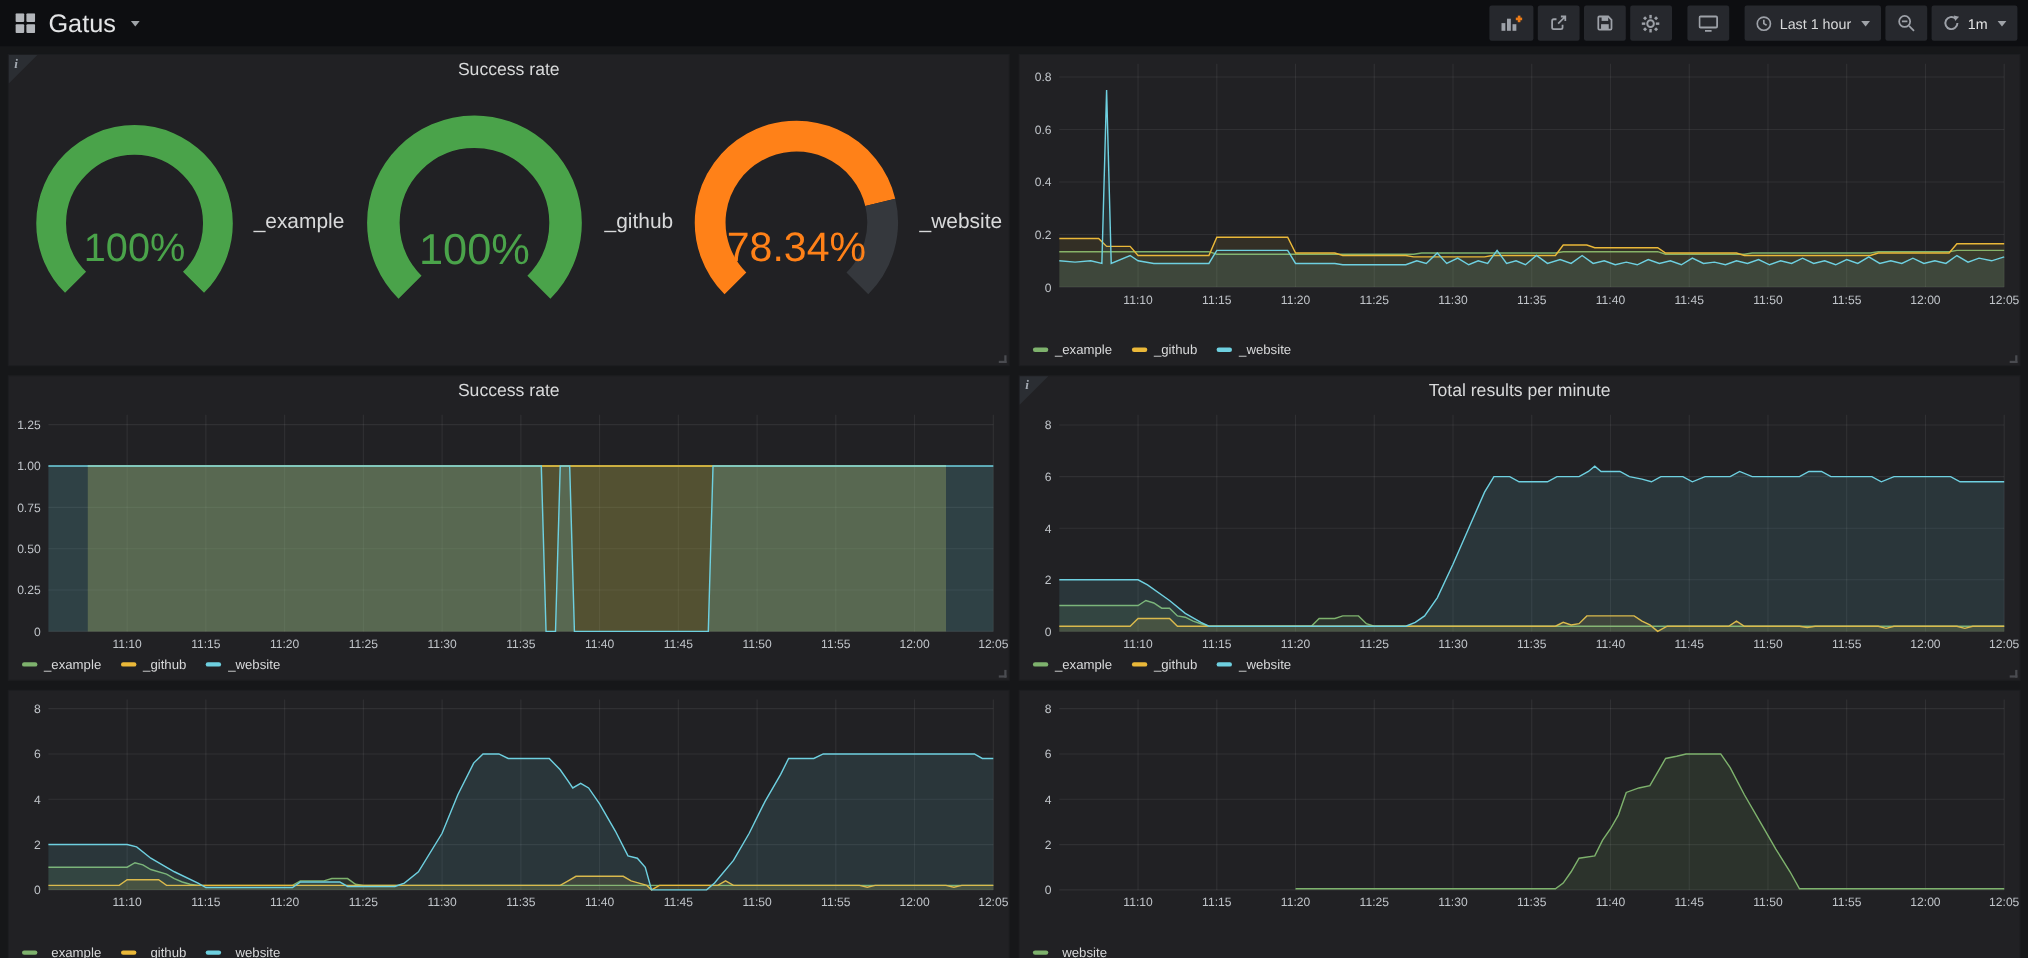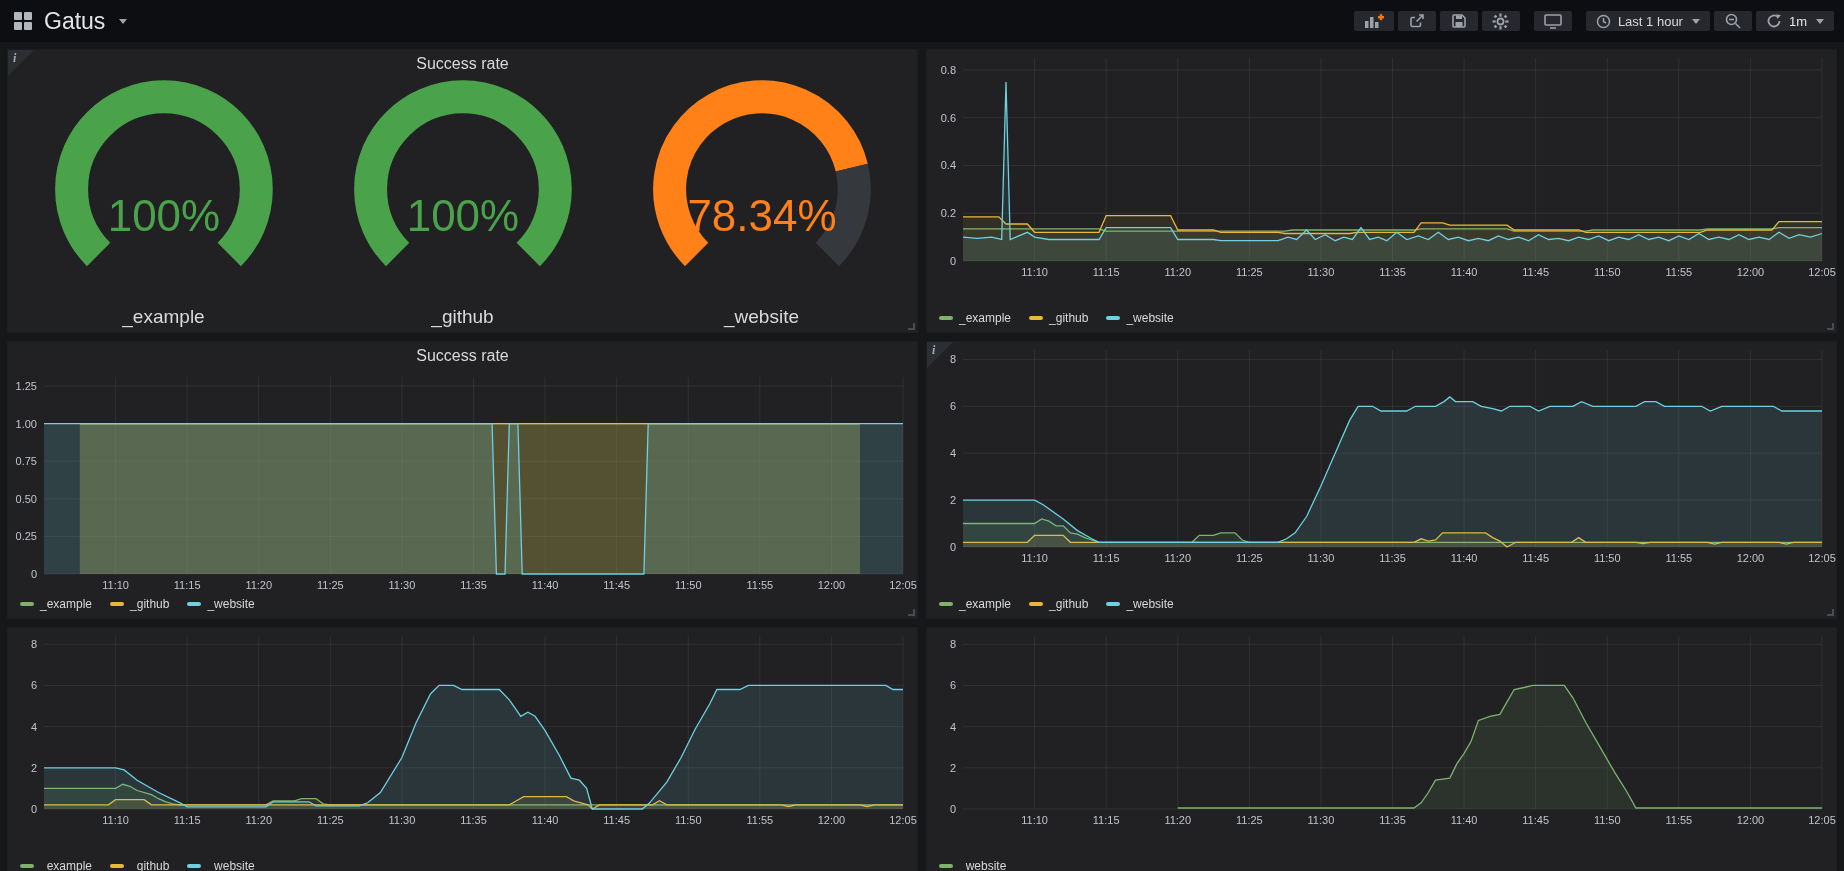--- a/index.html
+++ b/index.html
@@ -7,21 +7,21 @@
     font-family:"Liberation Sans", sans-serif; }
 
   
   .navbar { height:42px; background:#0d0e11; display:flex; align-items:center;
     justify-content:space-between; padding:0 10px 0 14px; }
   .nav-left { display:flex; align-items:center; gap:12px; cursor:pointer; }
   .nav-title { color:#e3e4e6; font-size:23px; }
   .caret { width:0; height:0; border-left:4px solid transparent; border-right:4px solid transparent;
     border-top:5px solid #9fa3a8; display:inline-block; margin-left:2px; }
   .nav-right { display:flex; align-items:center; }
-  .nav-btn { height:20px; min-width:38px; background:#26282d; border-radius:2px;
+  .nav-btn { height:32px; min-width:38px; background:#26282d; border-radius:2px;
     display:flex; align-items:center; justify-content:center; gap:7px;
     padding:0 10px; margin-left:4px; color:#9da1a8; cursor:pointer; font-size:13px; }
   .nav-gap { width:10px; }
   .nav-btn svg { display:block; }
   .orange-text { color:#e5e5e5; font-weight:400; }
   .time-text { color:#d8d9da; }
 
   
   .main { padding:8px; display:grid; grid-template-columns:1fr 1fr;
     grid-template-rows:282px 276px 252px; gap:10px; }
@@ -36,21 +36,21 @@
   .swatch { width:14px; height:4px; border-radius:2px; display:inline-block; margin-right:6px; }
   .info-corner { position:absolute; top:0; left:0; width:0; height:0; z-index:3;
     border-top:26px solid #2b2e33; border-right:26px solid transparent; cursor:pointer; }
   .info-corner span { position:absolute; top:-25px; left:5px; color:#a5abb3; font-size:12px;
     font-style:italic; font-weight:700; font-family:"Liberation Serif", serif; }
   .resize-corner { position:absolute; right:2px; bottom:2px; width:7px; height:7px;
     border-right:2px solid #6c6f75; border-bottom:2px solid #6c6f75; opacity:.55; cursor:nwse-resize; }
 
   
   .gauge-row { display:flex; height:100%; padding:0 6px 2px 6px; }
-  .gauge-cell { flex:1 1 0; display:flex; flex-direction:column; align-items:center;
+  .gauge-cell { flex:1 1 0; display:flex; flex-direction:row; align-items:center;
     justify-content:flex-end; min-width:0; }
   .gauge-cell svg { flex:1 1 auto; min-height:0; max-width:100%; }
   .gauge-label { height:30px; line-height:26px; font-size:19px; color:#d8d9da; }
 </style>
 </head>
 <body>
 
 <div class="navbar">
   <div class="nav-left">
     <svg width="18" height="18" viewBox="0 0 18 18">
@@ -289,20 +289,21 @@
           <span>_website</span>
         </span>
       </div>
     <div class="resize-corner"></div>
   </div>
 
   <div class="panel">
     <div class="info-corner">
         <span>i</span>
       </div>
+    <div class="panel-header">Total results per minute</div>
     <div class="chart-host"><svg viewBox="0 0 909 225" width="909" height="225">
           <line x1="107.58333333333333" y1="8" x2="107.58333333333333" y2="205" stroke="rgba(255,255,255,0.07)"></line>
           <text x="107.58333333333333" y="220" text-anchor="middle" fill="#c0c4c9" font-size="11">11:10</text>
           <line x1="179.16666666666666" y1="8" x2="179.16666666666666" y2="205" stroke="rgba(255,255,255,0.07)"></line>
           <text x="179.16666666666666" y="220" text-anchor="middle" fill="#c0c4c9" font-size="11">11:15</text>
           <line x1="250.75" y1="8" x2="250.75" y2="205" stroke="rgba(255,255,255,0.07)"></line>
           <text x="250.75" y="220" text-anchor="middle" fill="#c0c4c9" font-size="11">11:20</text>
           <line x1="322.3333333333333" y1="8" x2="322.3333333333333" y2="205" stroke="rgba(255,255,255,0.07)"></line>
           <text x="322.3333333333333" y="220" text-anchor="middle" fill="#c0c4c9" font-size="11">11:25</text>
           <line x1="393.9166666666667" y1="8" x2="393.9166666666667" y2="205" stroke="rgba(255,255,255,0.07)"></line>

